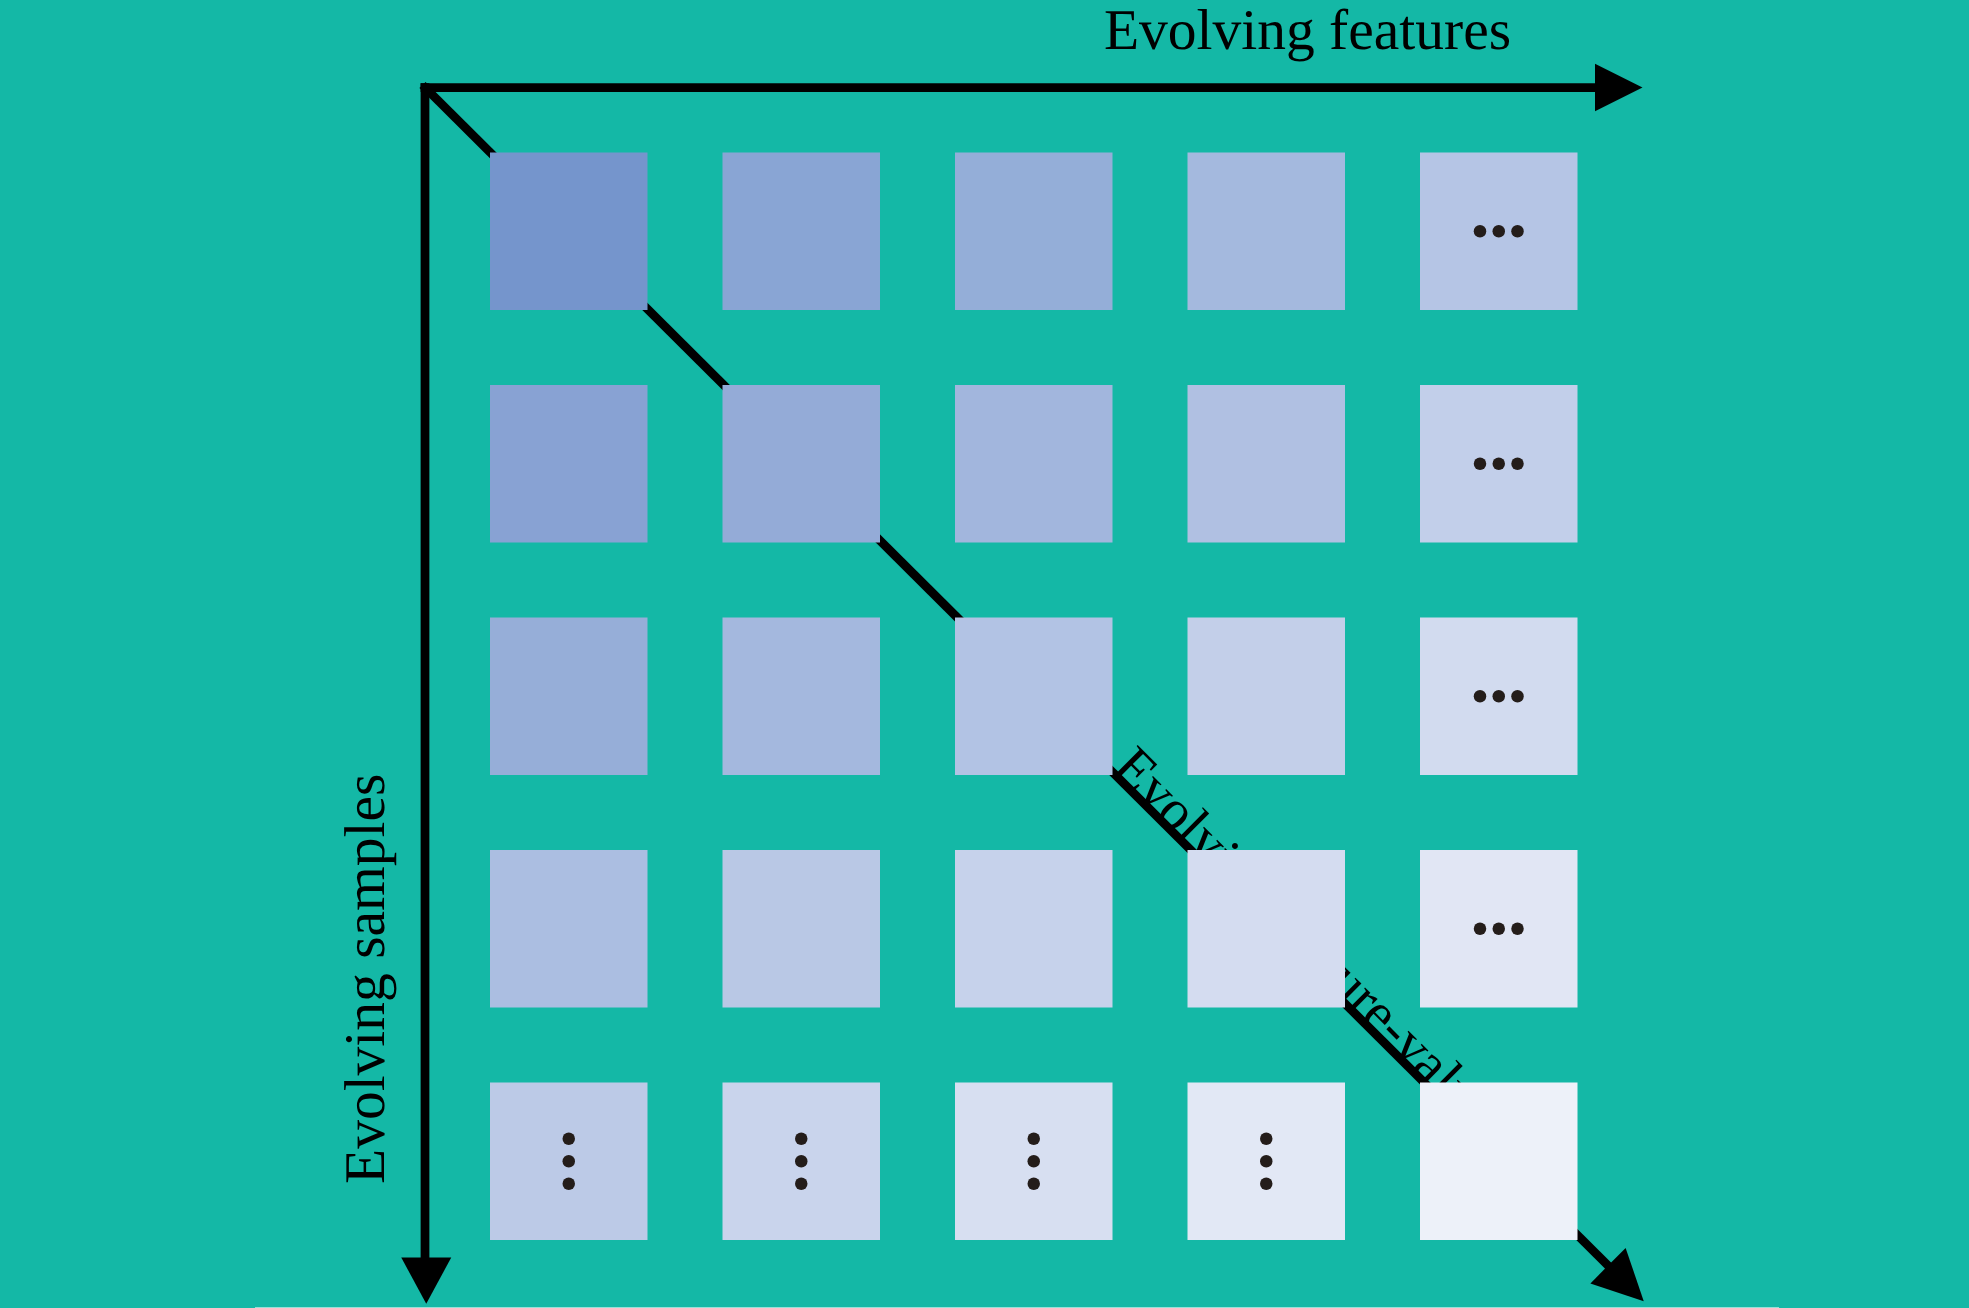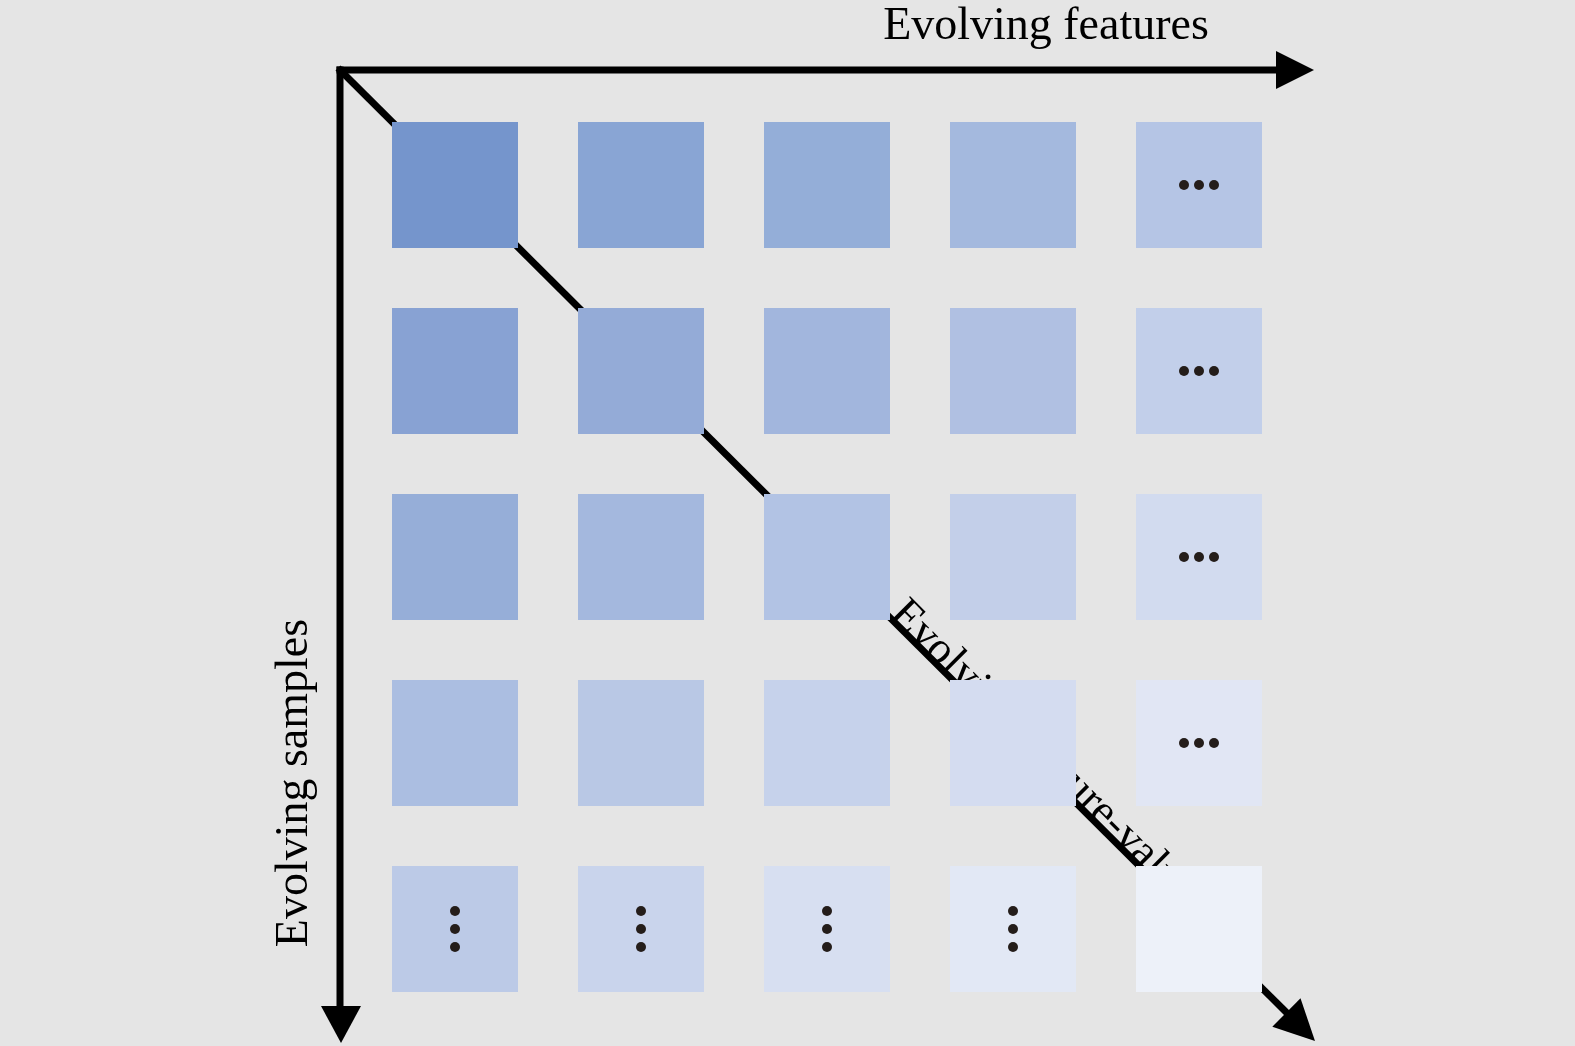--- a/index.html
+++ b/index.html
@@ -5,21 +5,21 @@
   html, body {
     margin: 0;
     padding: 0;
     background: #ffffff;
     font-family: "Liberation Serif", "DejaVu Serif", serif;
   }
   #canvas {
     position: relative;
     width: 1575px;
     height: 1046px;
-    background: #e5e5e5;
+    background: #14b8a6;
     overflow: hidden;
   }
   #arrows {
     position: absolute;
     left: 0; top: 0;
     width: 1575px;
     height: 1046px;
   }
   .label {
     position: absolute;

